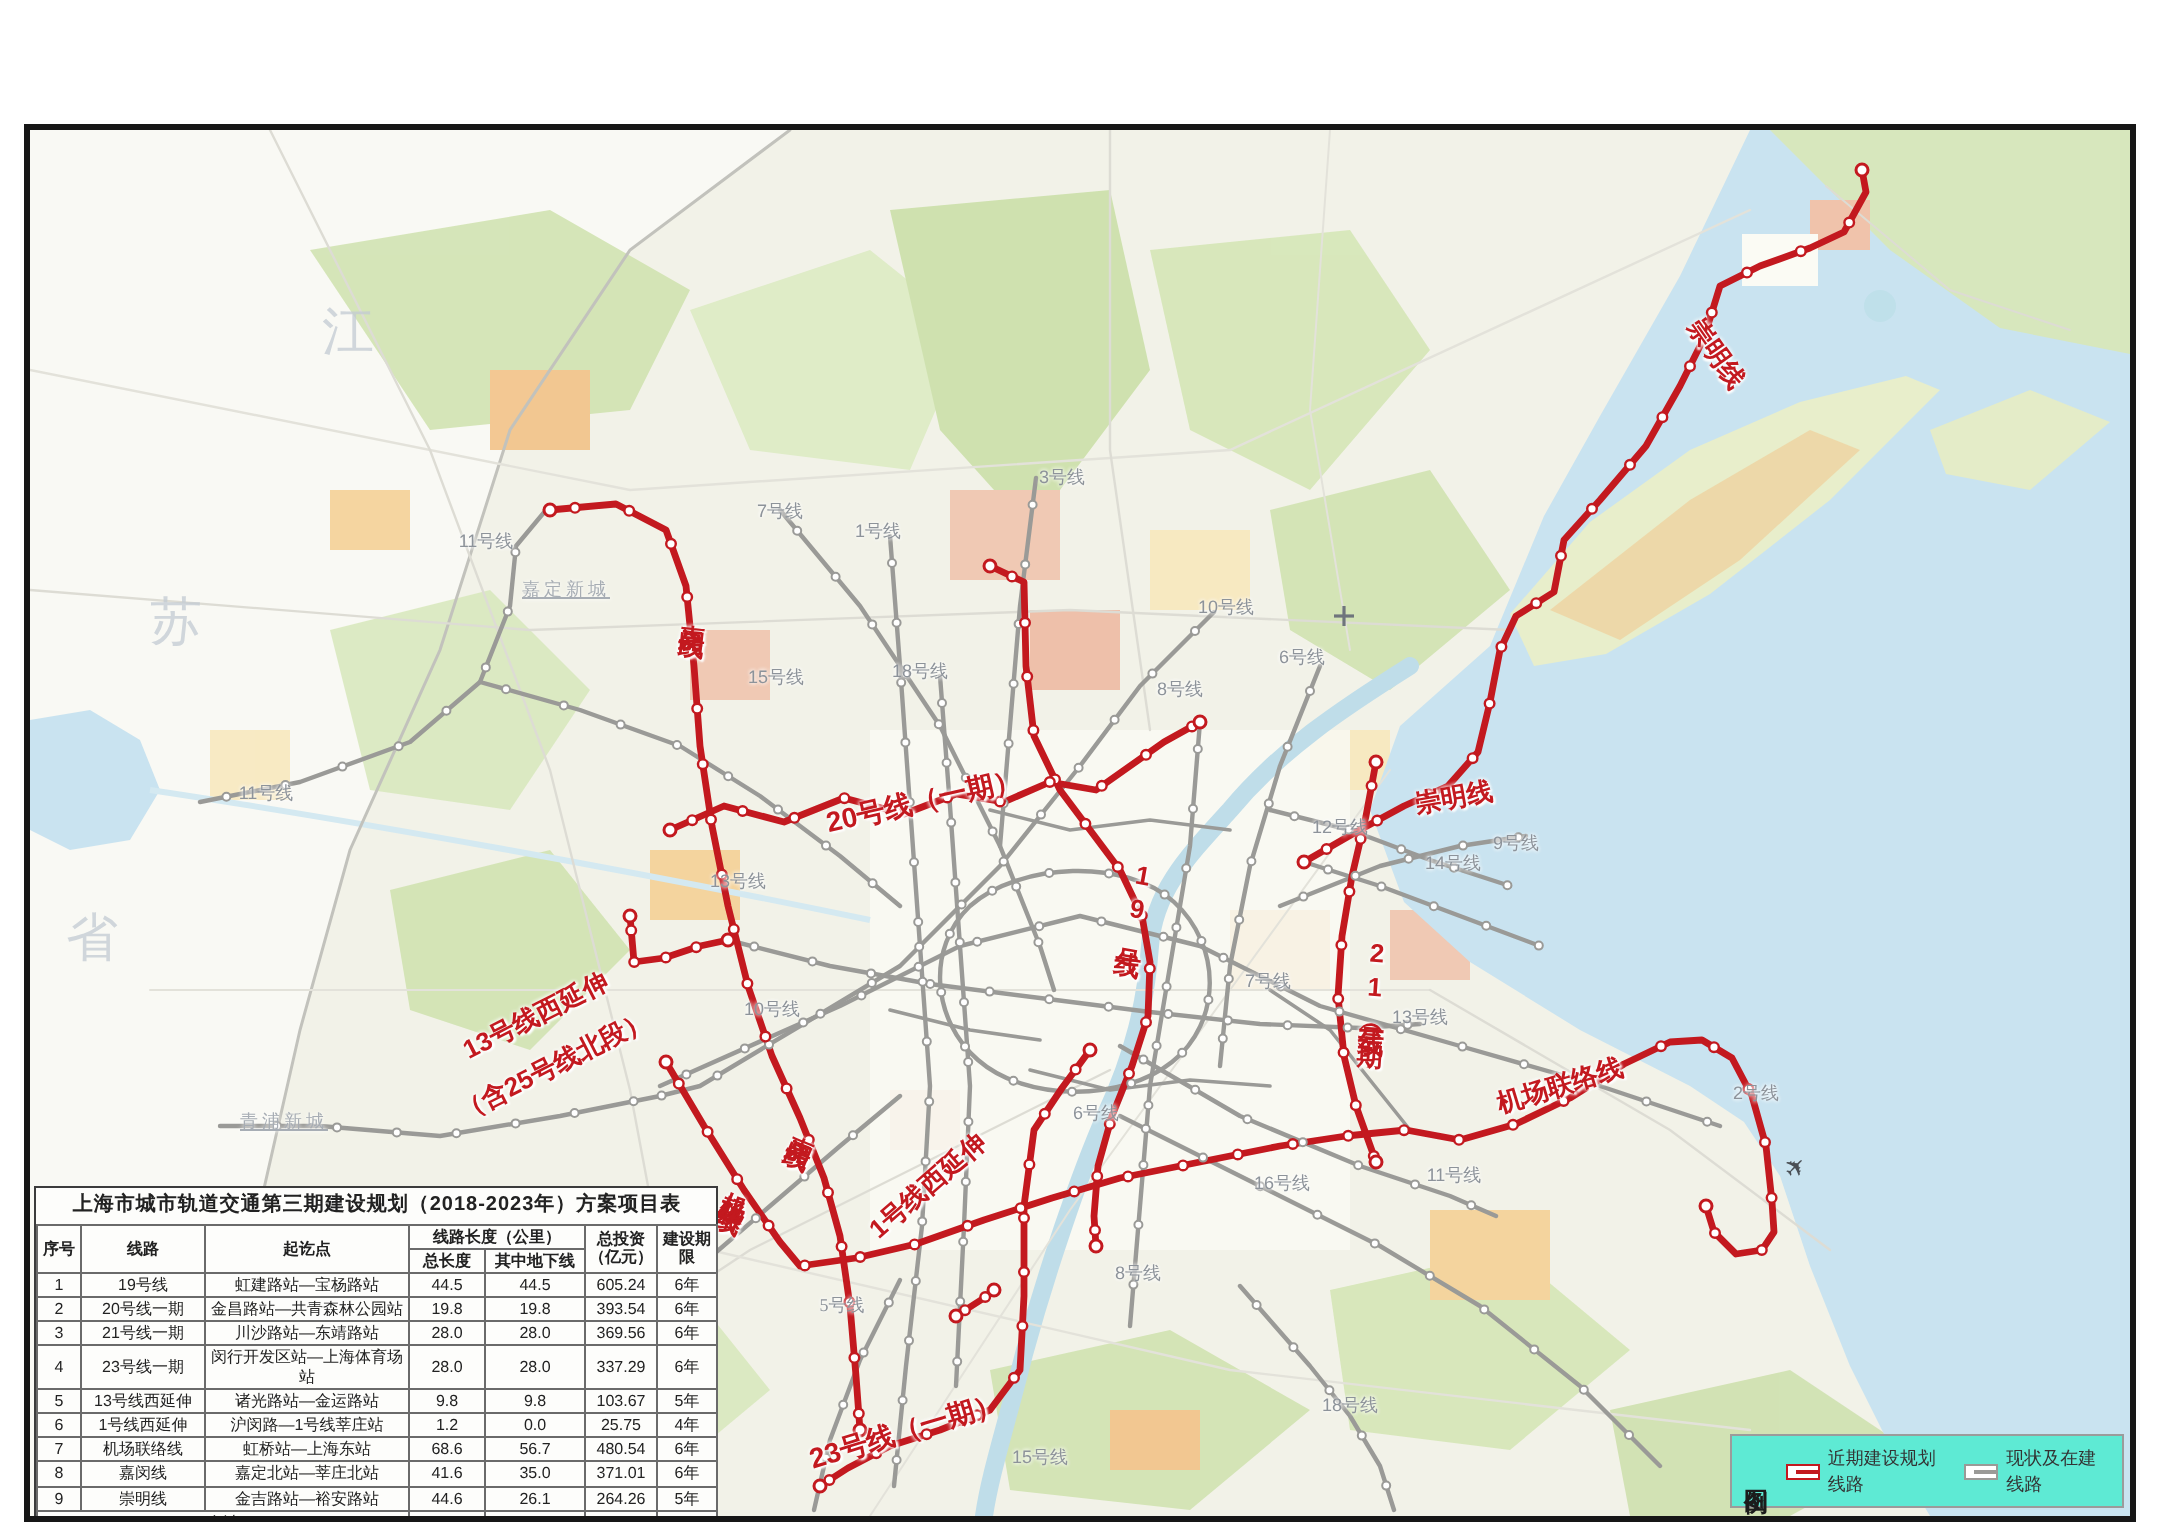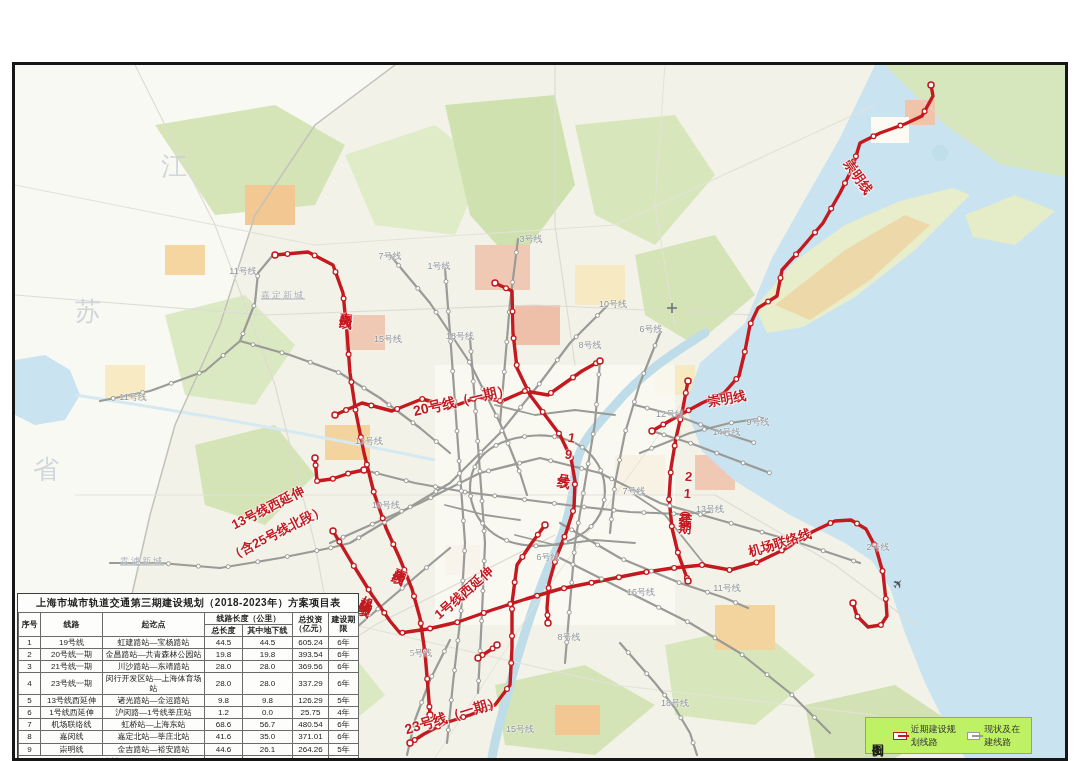--- a/index.html
+++ b/index.html
@@ -25,21 +25,21 @@
   
   .ptable{position:absolute;left:2px;top:528px;width:340px;background:#fdfdfb;
           border:1.5px solid #3c3c3c;color:#222;}
   .ptable table{width:100%;border-collapse:collapse;table-layout:fixed;}
   .ptable td{border:0.8px solid #6a6a6a;text-align:center;font-size:8px;
              padding:1px 0;line-height:1.15;overflow:hidden;}
   .ptable .t-title td{font-size:10px;font-weight:700;border:none;border-bottom:0.8px solid #6a6a6a;
              padding:3px 0;letter-spacing:0.5px;}
   .ptable .hd td{font-size:8px;font-weight:700;}
   
-  .legend{position:absolute;left:850px;top:652px;width:167px;height:37px;background:#bef264;
+  .legend{position:absolute;left:850px;top:652px;width:197px;height:37px;background:#5eead4;
           border:1px solid #9b9b9b;display:flex;align-items:center;gap:9px;padding:0 6px;box-sizing:border-box;}
   .legend-title{writing-mode:vertical-rl;text-orientation:upright;font-size:12px;font-weight:700;
           color:#1c1c1c;line-height:1;letter-spacing:1px;}
   .legend-item{display:flex;align-items:center;gap:4px;}
   .legend-item .txt{font-size:9px;color:#333;}
   .swatch{position:relative;width:20px;height:8px;box-sizing:border-box;background:#fff;}
   .swatch i{position:absolute;left:4px;top:2.6px;width:11px;height:2px;}
   .sw-red{border:1.2px solid #c3191f;}
   .sw-red i{background:#c3191f;}
   .sw-gray{border:1.2px solid #9a9a97;}
@@ -600,21 +600,21 @@
               <td>28.0</td>
               <td>337.29</td>
               <td>6年</td>
             </tr>
         <tr>
               <td>5</td>
               <td>13号线西延伸</td>
               <td>诸光路站—金运路站</td>
               <td>9.8</td>
               <td>9.8</td>
-              <td>126.29</td>
+              <td>103.67</td>
               <td>5年</td>
             </tr>
         <tr>
               <td>6</td>
               <td>1号线西延伸</td>
               <td>沪闵路—1号线莘庄站</td>
               <td>1.2</td>
               <td>0.0</td>
               <td>25.75</td>
               <td>4年</td>

